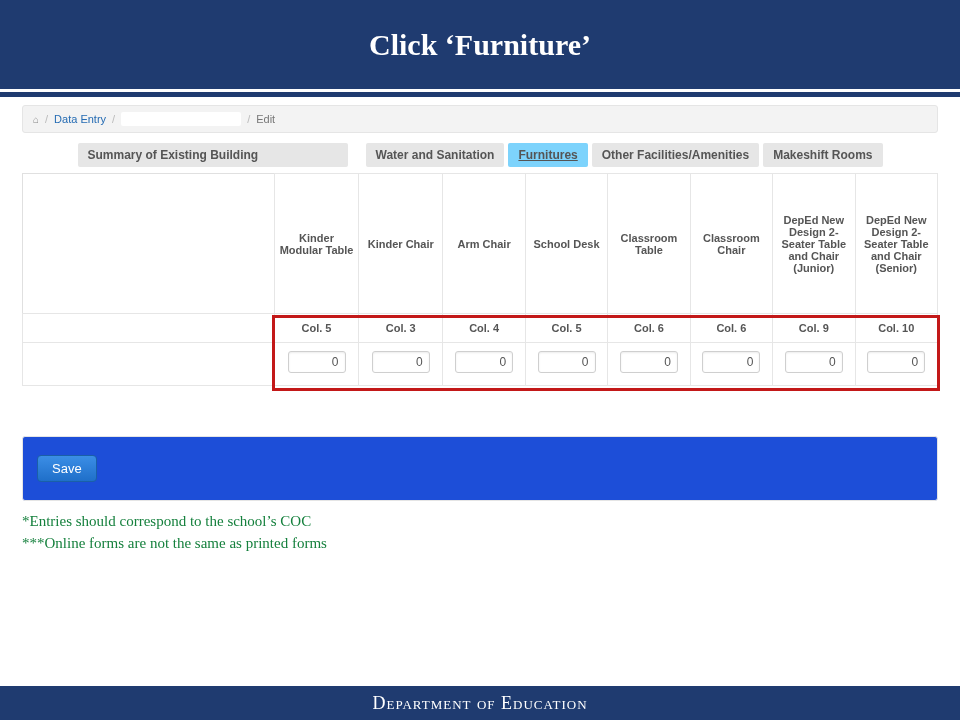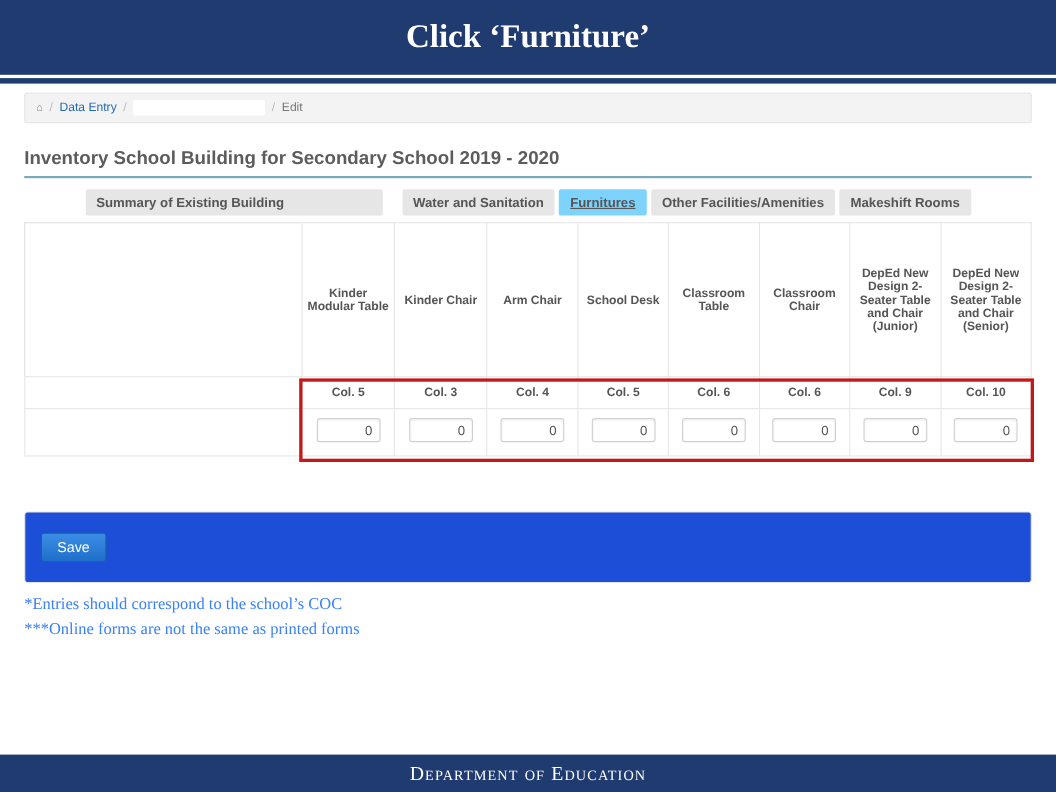--- a/index.html
+++ b/index.html
@@ -6,21 +6,21 @@
   body {
     font-family: "Segoe UI", Arial, sans-serif;
     background: #ffffff;
     width: 960px;
     height: 720px;
     overflow: hidden;
     position: relative;
   }
   .header-banner {
     background: #1f3b70;
-    height: 68px;
+    height: 89px;
     display: flex;
     align-items: center;
     justify-content: center;
     color: #ffffff;
     font-family: Georgia, "Times New Roman", serif;
     font-weight: bold;
     font-size: 30px;
   }
   .thin-stripe {
     height: 5px;
@@ -133,21 +133,21 @@
     color: #fff;
     border: 1px solid #1a5fa8;
     border-radius: 4px;
     padding: 5px 14px;
     font-size: 13px;
     cursor: pointer;
   }
   .notes {
     margin-top: 10px;
     font-family: Georgia, "Times New Roman", serif;
-    color: #3b82f6;
+    color: #15803d;
     font-size: 15px;
     line-height: 1.45;
   }
   .footer-bar {
     position: absolute;
     bottom: 0;
     left: 0;
     right: 0;
     height: 34px;
     background: #1f3b70;
@@ -172,21 +172,20 @@
   <div class="breadcrumb-bar">
     <span class="home-icon">⌂</span>
     <span class="sep">/</span>
     <a class="link" href="#">Data Entry</a>
     <span class="sep">/</span>
     <span class="blank"></span>
     <span class="sep">/</span>
     <span>Edit</span>
   </div>
 
-  <div class="page-title">Inventory School Building for Secondary School 2019 - 2020</div>
 
   <div class="tabs">
     <div class="tab first">Summary of Existing Building</div>
     <div class="tab-gap"></div>
     <div class="tab">Water and Sanitation</div>
     <div class="tab active">Furnitures</div>
     <div class="tab">Other Facilities/Amenities</div>
     <div class="tab">Makeshift Rooms</div>
   </div>
 

